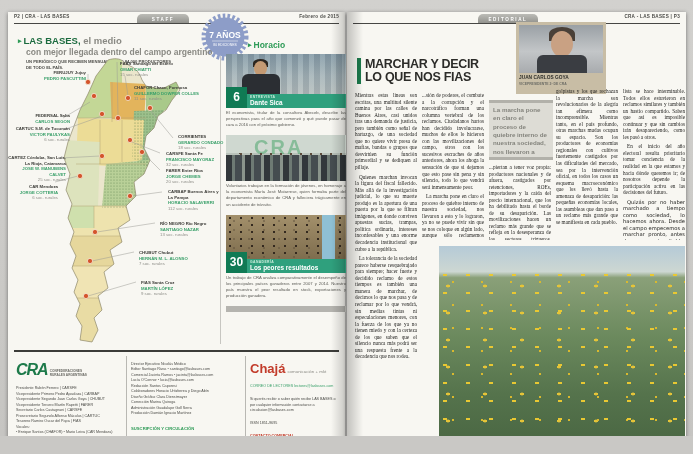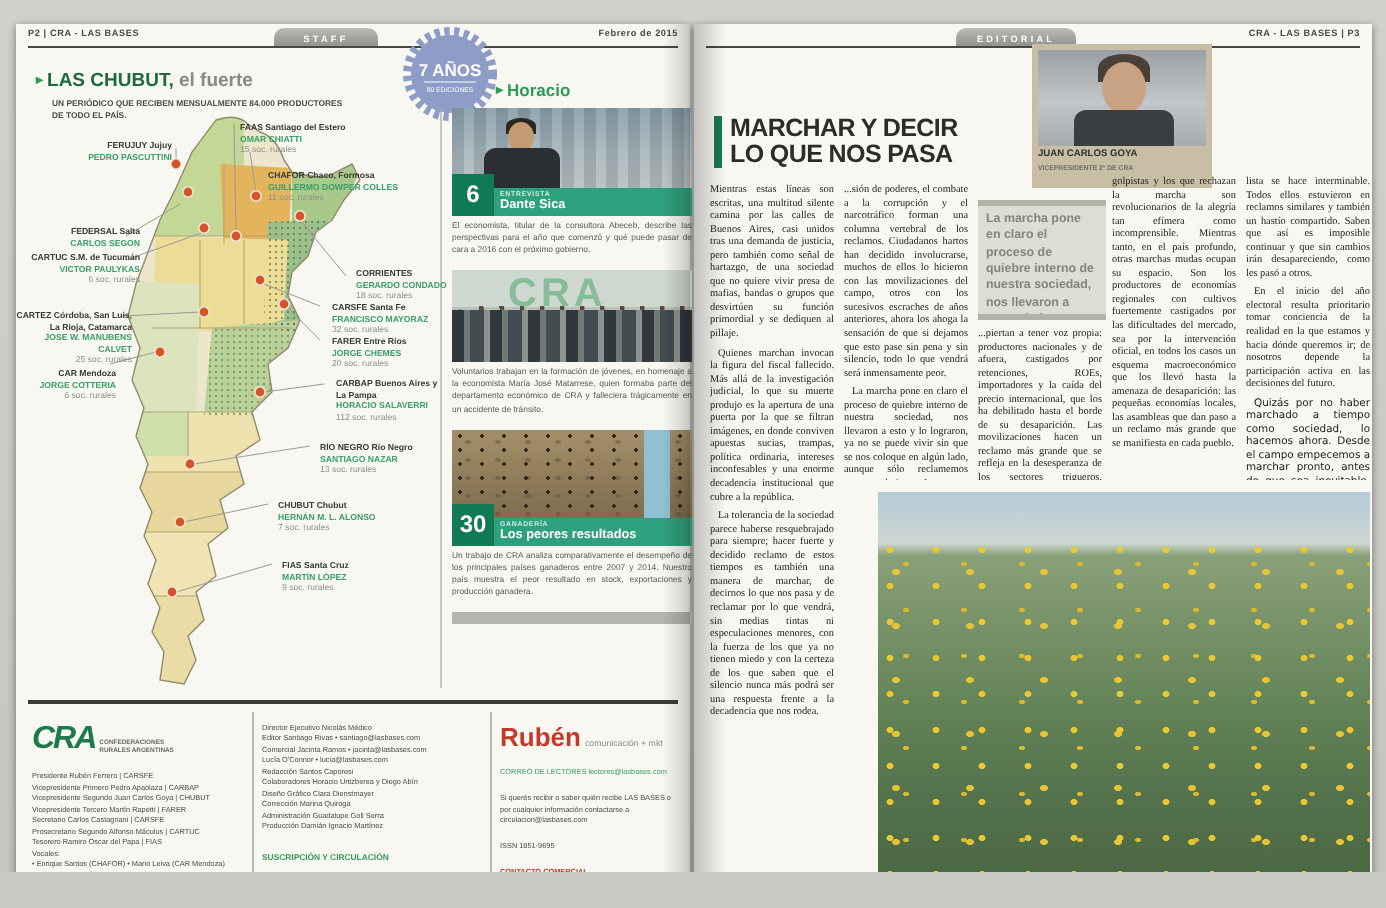--- a/index.html
+++ b/index.html
@@ -103,21 +103,22 @@
       <svg width="50" height="50" viewBox="0 0 50 50">
         <circle cx="25" cy="25" r="21" fill="none" stroke="#8d9dc8" stroke-width="5" stroke-dasharray="2.6 2.2"></circle>
         <circle cx="25" cy="25" r="19.5" fill="#8d9dc8"></circle>
         <text x="25" y="26" text-anchor="middle" font-size="8.5" font-weight="bold">7 AÑOS</text>
         <line x1="12" y1="29" x2="38" y2="29" stroke="#fff" stroke-width=".5"></line>
         <text x="25" y="34" text-anchor="middle" font-size="3.4">80 EDICIONES</text>
       </svg>
     </div>
 
     <div class="lead">
-      <div class="l1"><span class="arw">▸</span><span>LAS CHUBUT,</span><span class="light"> el fuerte</span></div>
+      <div class="l1"><span class="arw">▸</span><span>LAS BASES,</span><span class="light"> el medio</span></div>
+      <div class="l2">con mejor llegada dentro del campo argentino</div>
       <div class="kick" style="white-space:pre-line;">UN PERIÓDICO QUE RECIBEN MENSUALMENTE 84.000 PRODUCTORES
 DE TODO EL PAÍS.</div>
     </div>
 
     <div class="sumhead"><span class="arw">▸</span><span>Horacio</span></div>
     <div class="vsep"></div>
 
     <div class="mapwrap">
       <svg width="160" height="292" viewBox="0 0 160 292" style="overflow:visible">
         <defs>
@@ -331,21 +332,21 @@
 Diseño Gráfico Clara Dienstmayer
 Corrección Marina Quiroga
 Administración Guadalupe Goll Serra
 Producción Damián Ignacio Martínez</div>
       <div class="subs">SUSCRIPCIÓN Y CIRCULACIÓN</div>
       
     </div>
     <div class="fo-sep" style="left:237px;"></div>
     <div class="fo-col" style="left:242px;width:90px;">
       <div style="display:flex;align-items:baseline;gap:2px;margin-bottom:2px;">
-        <span class="chaja-logo">Rubén</span>
+        <span class="chaja-logo">Chajá</span>
         <span class="chaja-sub">comunicación + mkt</span>
       </div>
       <div class="fline grn">CORREO DE LECTORES lectores@lasbases.com</div>
       <div class="fline">Si querés recibir o saber quién recibe LAS BASES o por cualquier información contactarse a circulacion@lasbases.com</div>
       <div class="fline">ISSN 1851-9695</div>
       <div class="fline red">CONTACTO COMERCIAL</div>
       <div class="fline red" style="font-weight:400;">Jacinta Ramos jacinta@lasbases.com | 15 6965-3912</div>
       
       
       
@@ -364,21 +365,21 @@
           <div class="suit"></div>
         </div>
       <div class="pb-name">JUAN CARLOS GOYA</div>
       <div class="pb-role">VICEPRESIDENTE 2º DE CRA</div>
     </div>
 
     <div class="ed-title">
       <div class="ed-bar"></div>
       <div class="ed-txt">
           <div>MARCHAR Y DECIR</div>
-          <div>LO QUE NOS PASA</div>
+          <div>LO QUE NOS FIAS</div>
         </div>
     </div>
 
     <div class="quote">La marcha pone en claro el proceso de quiebre interno de nuestra sociedad, nos llevaron a esto y lo lograron, ya no se puede vivir sin que se nos coloque en algún lado</div>
 
     <div class="col" style="left:8px;top:80px;height:352px;">
       <p>Mientras estas líneas son escritas, una multitud silente camina por las calles de Buenos Aires, casi unidos tras una demanda de justicia, pero también como señal de hartazgo, de una sociedad que no quiere vivir presa de mafias, bandas o grupos que desvirtúen su función primordial y se dediquen al pillaje.</p>
       <p>Quienes marchan invocan la figura del fiscal fallecido. Más allá de la investigación judicial, lo que su muerte produjo es la apertura de una puerta por la que se filtran imágenes, en donde conviven apuestas sucias, trampas, política ordinaria, intereses inconfesables y una enorme decadencia institucional que cubre a la república.</p>
       <p>La tolerancia de la sociedad parece haberse resquebrajado para siempre; hacer fuerte y decidido reclamo de estos tiempos es también una manera de marchar, de decirnos lo que nos pasa y de reclamar por lo que vendrá, sin medias tintas ni especulaciones menores, con la fuerza de los que ya no tienen miedo y con la certeza de los que saben que el silencio nunca más podrá ser una respuesta frente a la decadencia que nos rodea.</p>
     </div>

